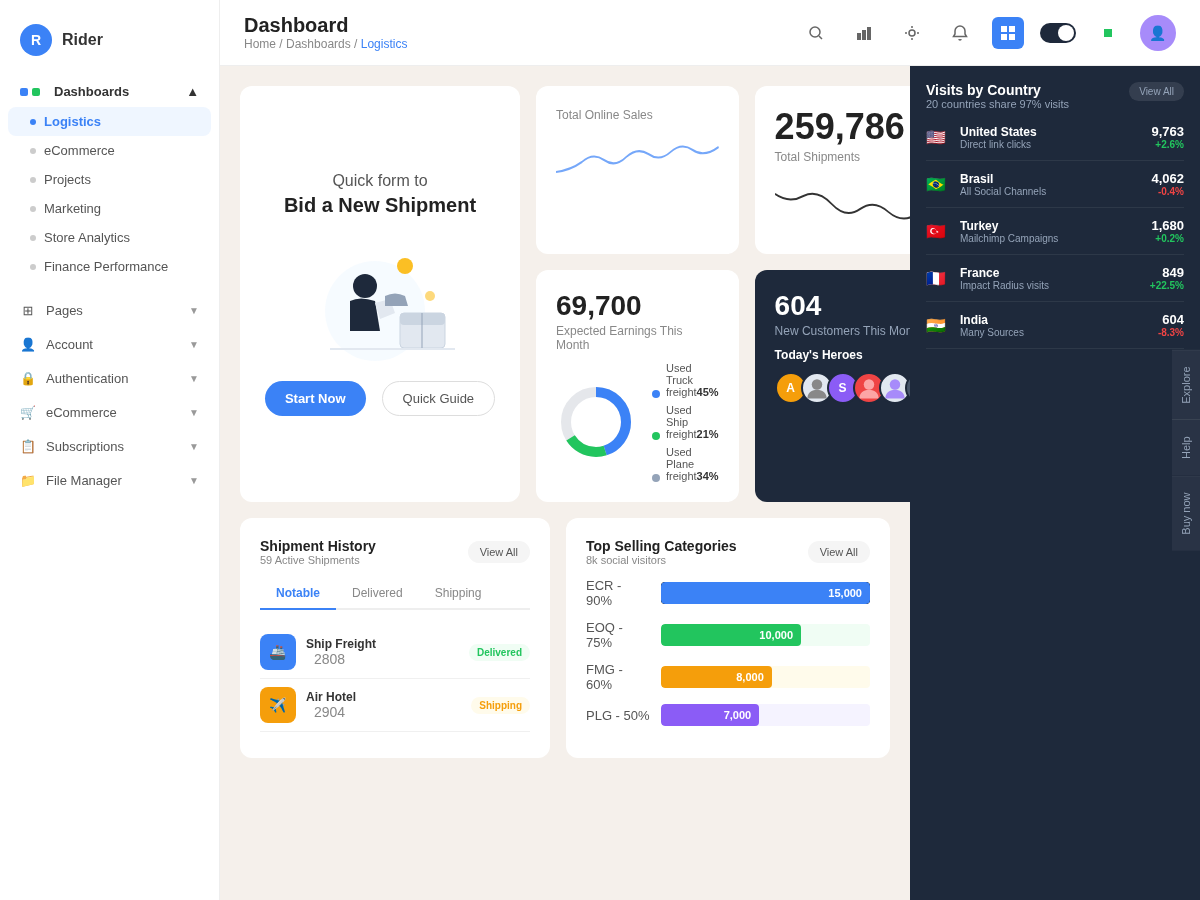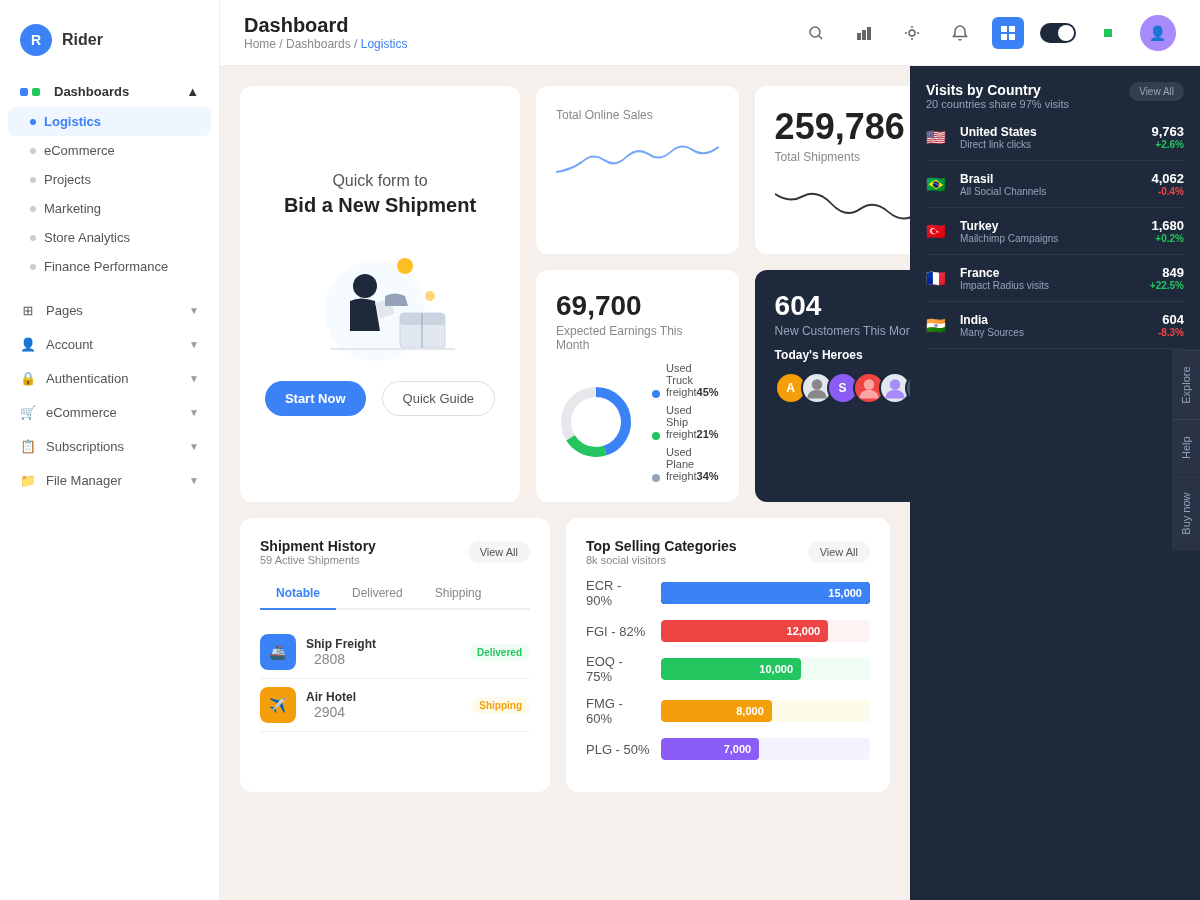--- a/index.html
+++ b/index.html
@@ -439,26 +439,20 @@
             <button class="view-all-btn">View All</button>
           </div>
           <div>
             <div class="bar-item">
               <span class="bar-label">ECR - 90%</span>
               <div class="bar-track" style="background:#000000;">
                 <div class="bar-fill" style="width:100%;background:#3b82f6;">15,000</div>
               </div>
             </div>
             <div class="bar-item">
-              <span class="bar-label">FGI - 82%</span>
-              <div class="bar-track" style="background:#fef2f2;">
-                <div class="bar-fill" style="width:80%;background:#ef4444;">12,000</div>
-              </div>
-            </div>
-            <div class="bar-item">
               <span class="bar-label">EOQ - 75%</span>
               <div class="bar-track" style="background:#f0fdf4;">
                 <div class="bar-fill" style="width:67%;background:#22c55e;">10,000</div>
               </div>
             </div>
             <div class="bar-item">
               <span class="bar-label">FMG - 60%</span>
               <div class="bar-track" style="background:#fffbeb;">
                 <div class="bar-fill" style="width:53%;background:#f59e0b;">8,000</div>
               </div>

